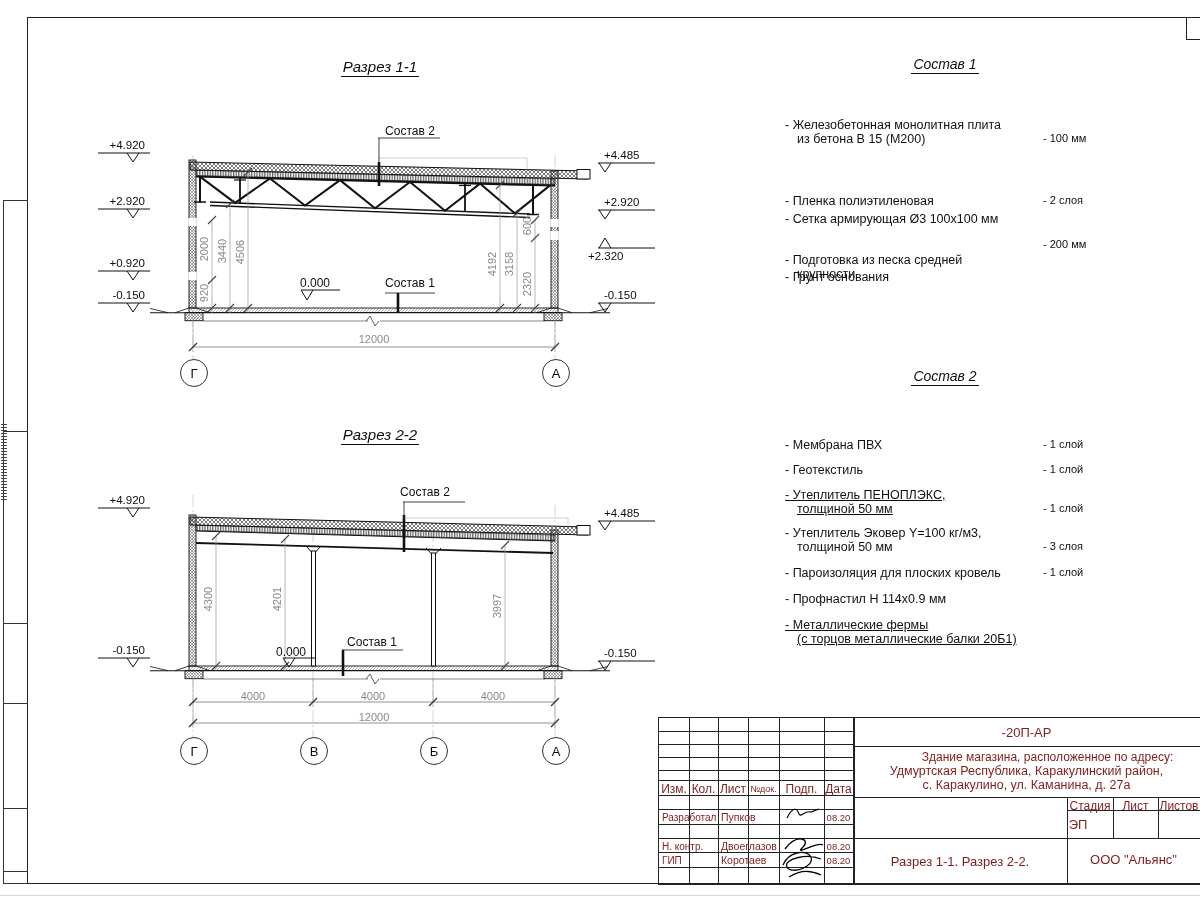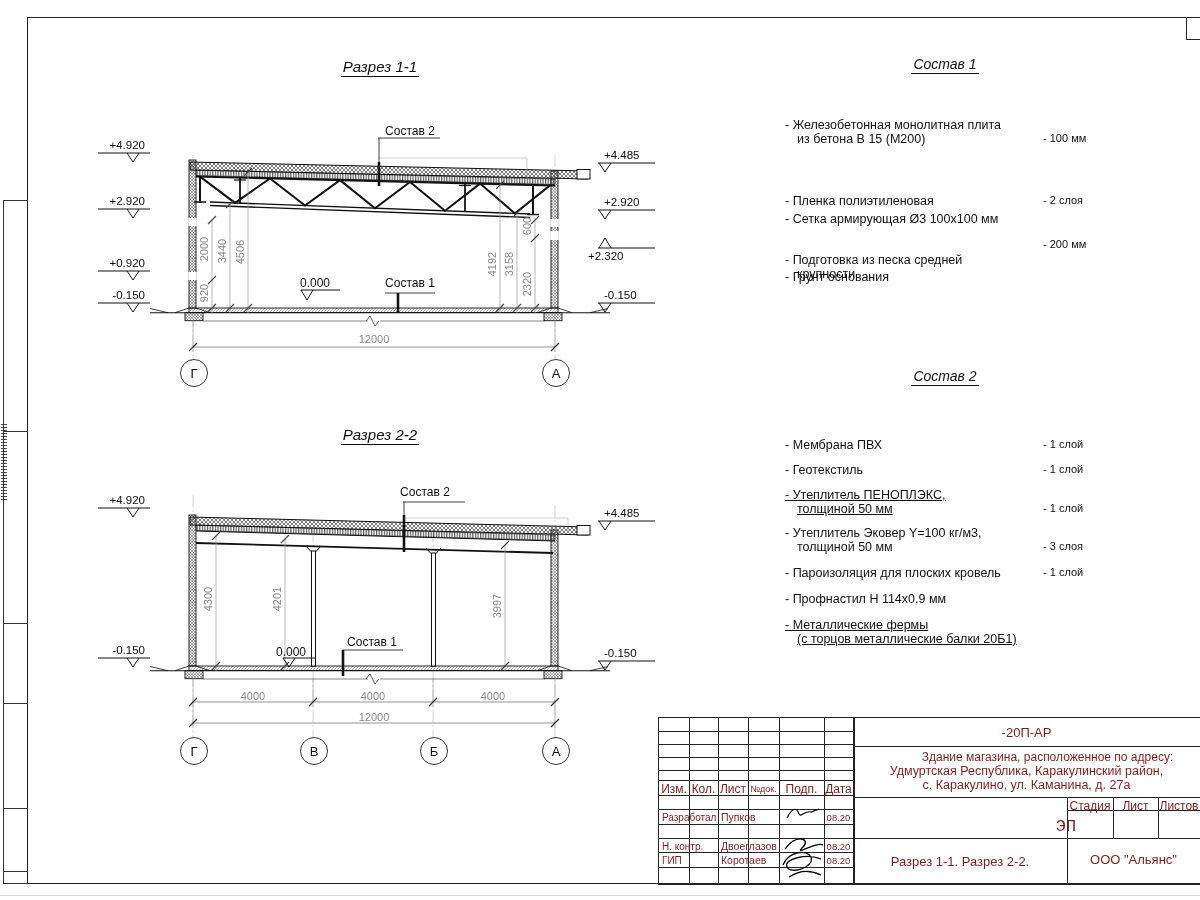--- a/index.html
+++ b/index.html
@@ -436,18 +436,18 @@
       <path d="M8,18 C20,2 34,8 26,16 C16,26 40,10 46,14 M6,34 C12,20 30,18 34,26 C38,36 14,44 10,36 C6,28 30,22 44,28 M12,46 C24,38 36,40 44,44" fill="none" stroke="#000" stroke-width="1.3"></path>
     </svg>
 
     <div class="tb-t" style="left:194px;top:7px;width:347px;font-size:13px;">-20П-АР</div>
     <div class="tb-t" style="left:194px;top:32px;width:389px;font-size:12px;">Здание магазина, расположенное по адресу:</div>
     <div class="tb-t" style="left:194px;top:46px;width:347px;font-size:12.5px;">Удмуртская Республика, Каракулинский район,</div>
     <div class="tb-t" style="left:194px;top:60px;width:347px;font-size:12.5px;">с. Каракулино, ул. Каманина, д. 27а</div>
     <div class="tb-t" style="left:408px;top:81px;width:46px;">Стадия</div>
     <div class="tb-t" style="left:454px;top:81px;width:45px;">Лист</div>
     <div class="tb-t" style="left:499px;top:81px;width:42px;">Листов</div>
-    <div class="tb-t" style="left:384px;top:99px;width:46px;font-size:17px;font-family:Liberation Mono, monospace;">ЭП</div>
+    <div class="tb-t" style="left:396px;top:99px;width:46px;font-size:13px;">ЭП</div>
     <div class="tb-t" style="left:194px;top:136px;width:214px;font-size:13px;">Разрез 1-1. Разрез 2-2.</div>
     <div class="tb-t" style="left:408px;top:134px;width:133px;font-size:13px;">ООО "Альянс"</div>
   </div>
 
 </div>
 
 </body></html>

